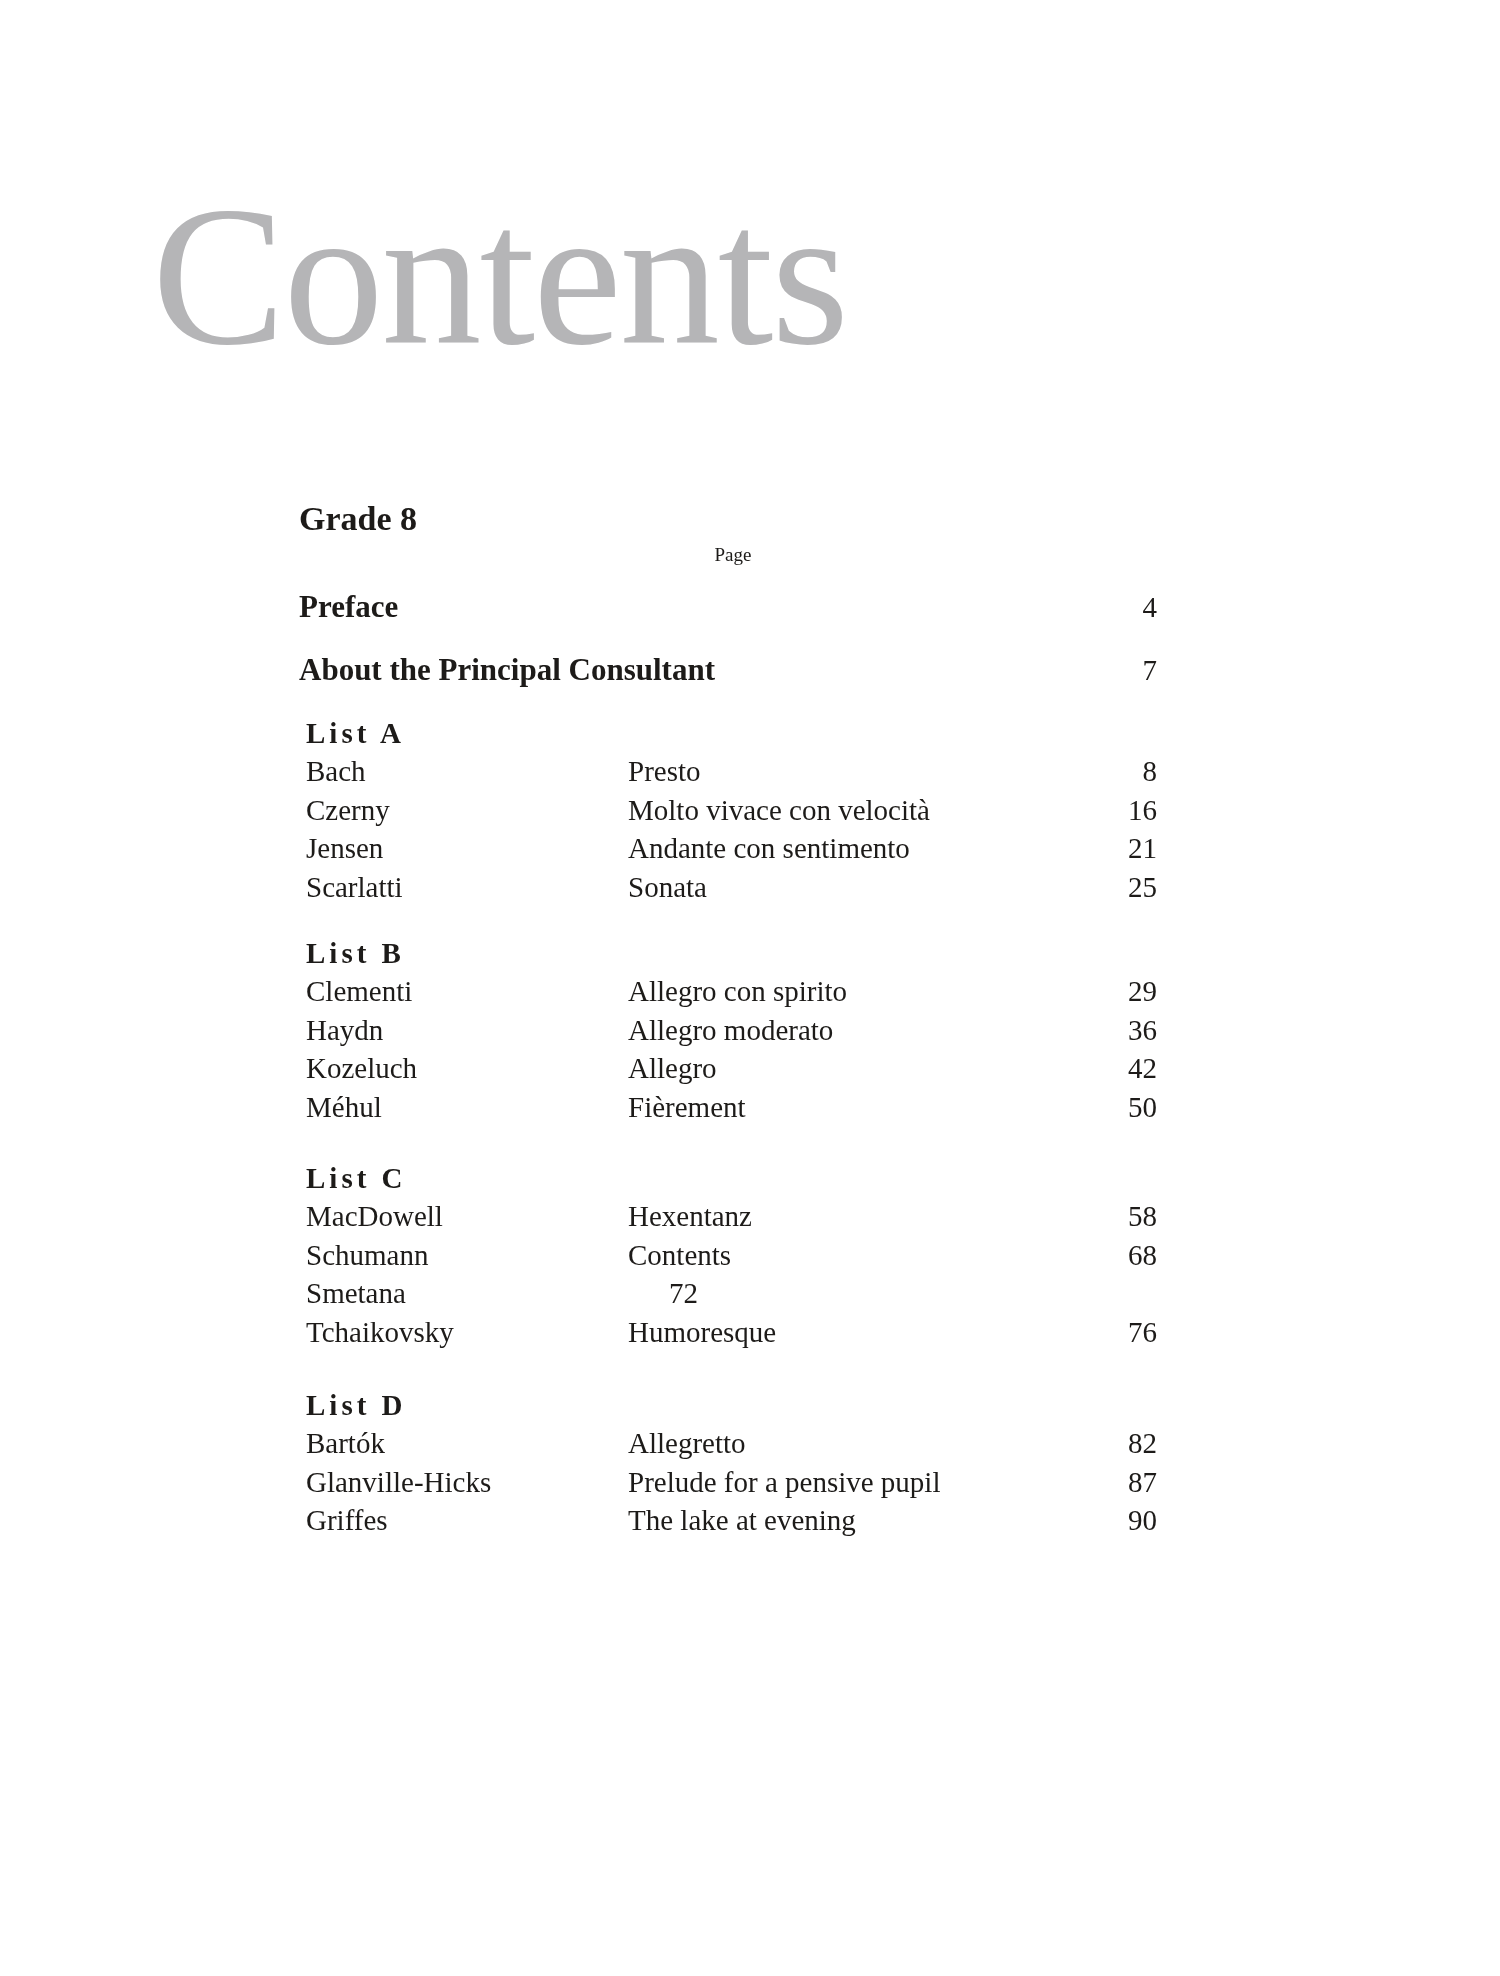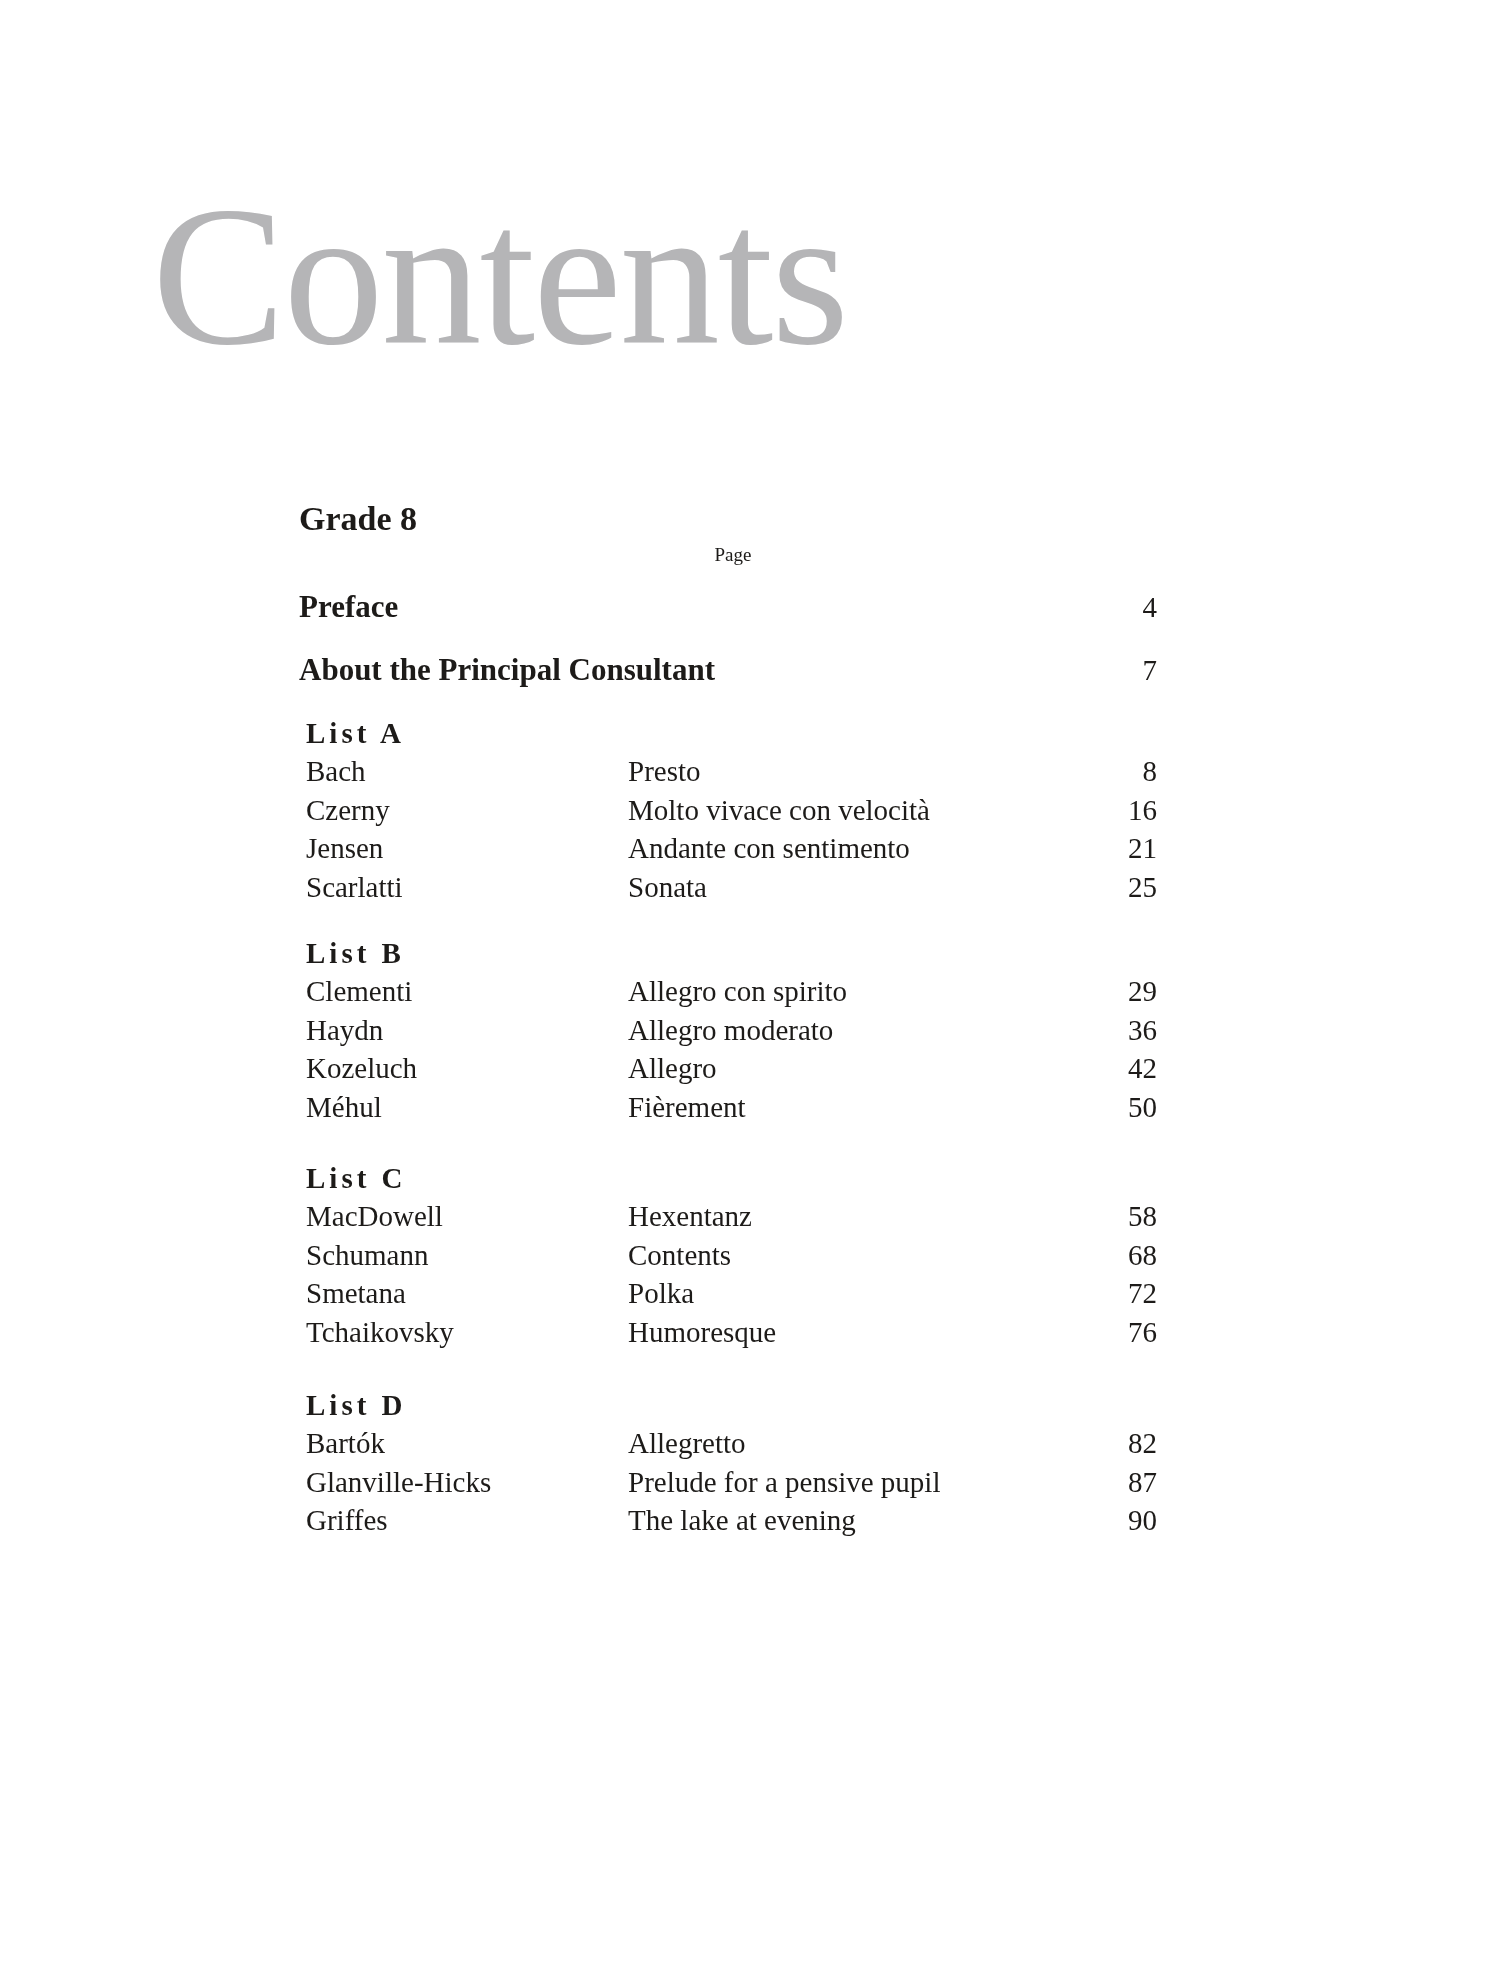--- a/index.html
+++ b/index.html
@@ -151,21 +151,20 @@
       <div class="entry-title">Hexentanz</div>
       <div class="page-num">58</div>
     </div>
     <div class="entry-row">
       <div class="entry-composer">Schumann</div>
       <div class="entry-title">Contents</div>
       <div class="page-num">68</div>
     </div>
     <div class="entry-row">
       <div class="entry-composer">Smetana</div>
-      <div class="entry-title">Polka</div>
       <div class="page-num">72</div>
     </div>
     <div class="entry-row">
       <div class="entry-composer">Tchaikovsky</div>
       <div class="entry-title">Humoresque</div>
       <div class="page-num">76</div>
     </div>
   </div>
 
   <div class="section sec-d">

